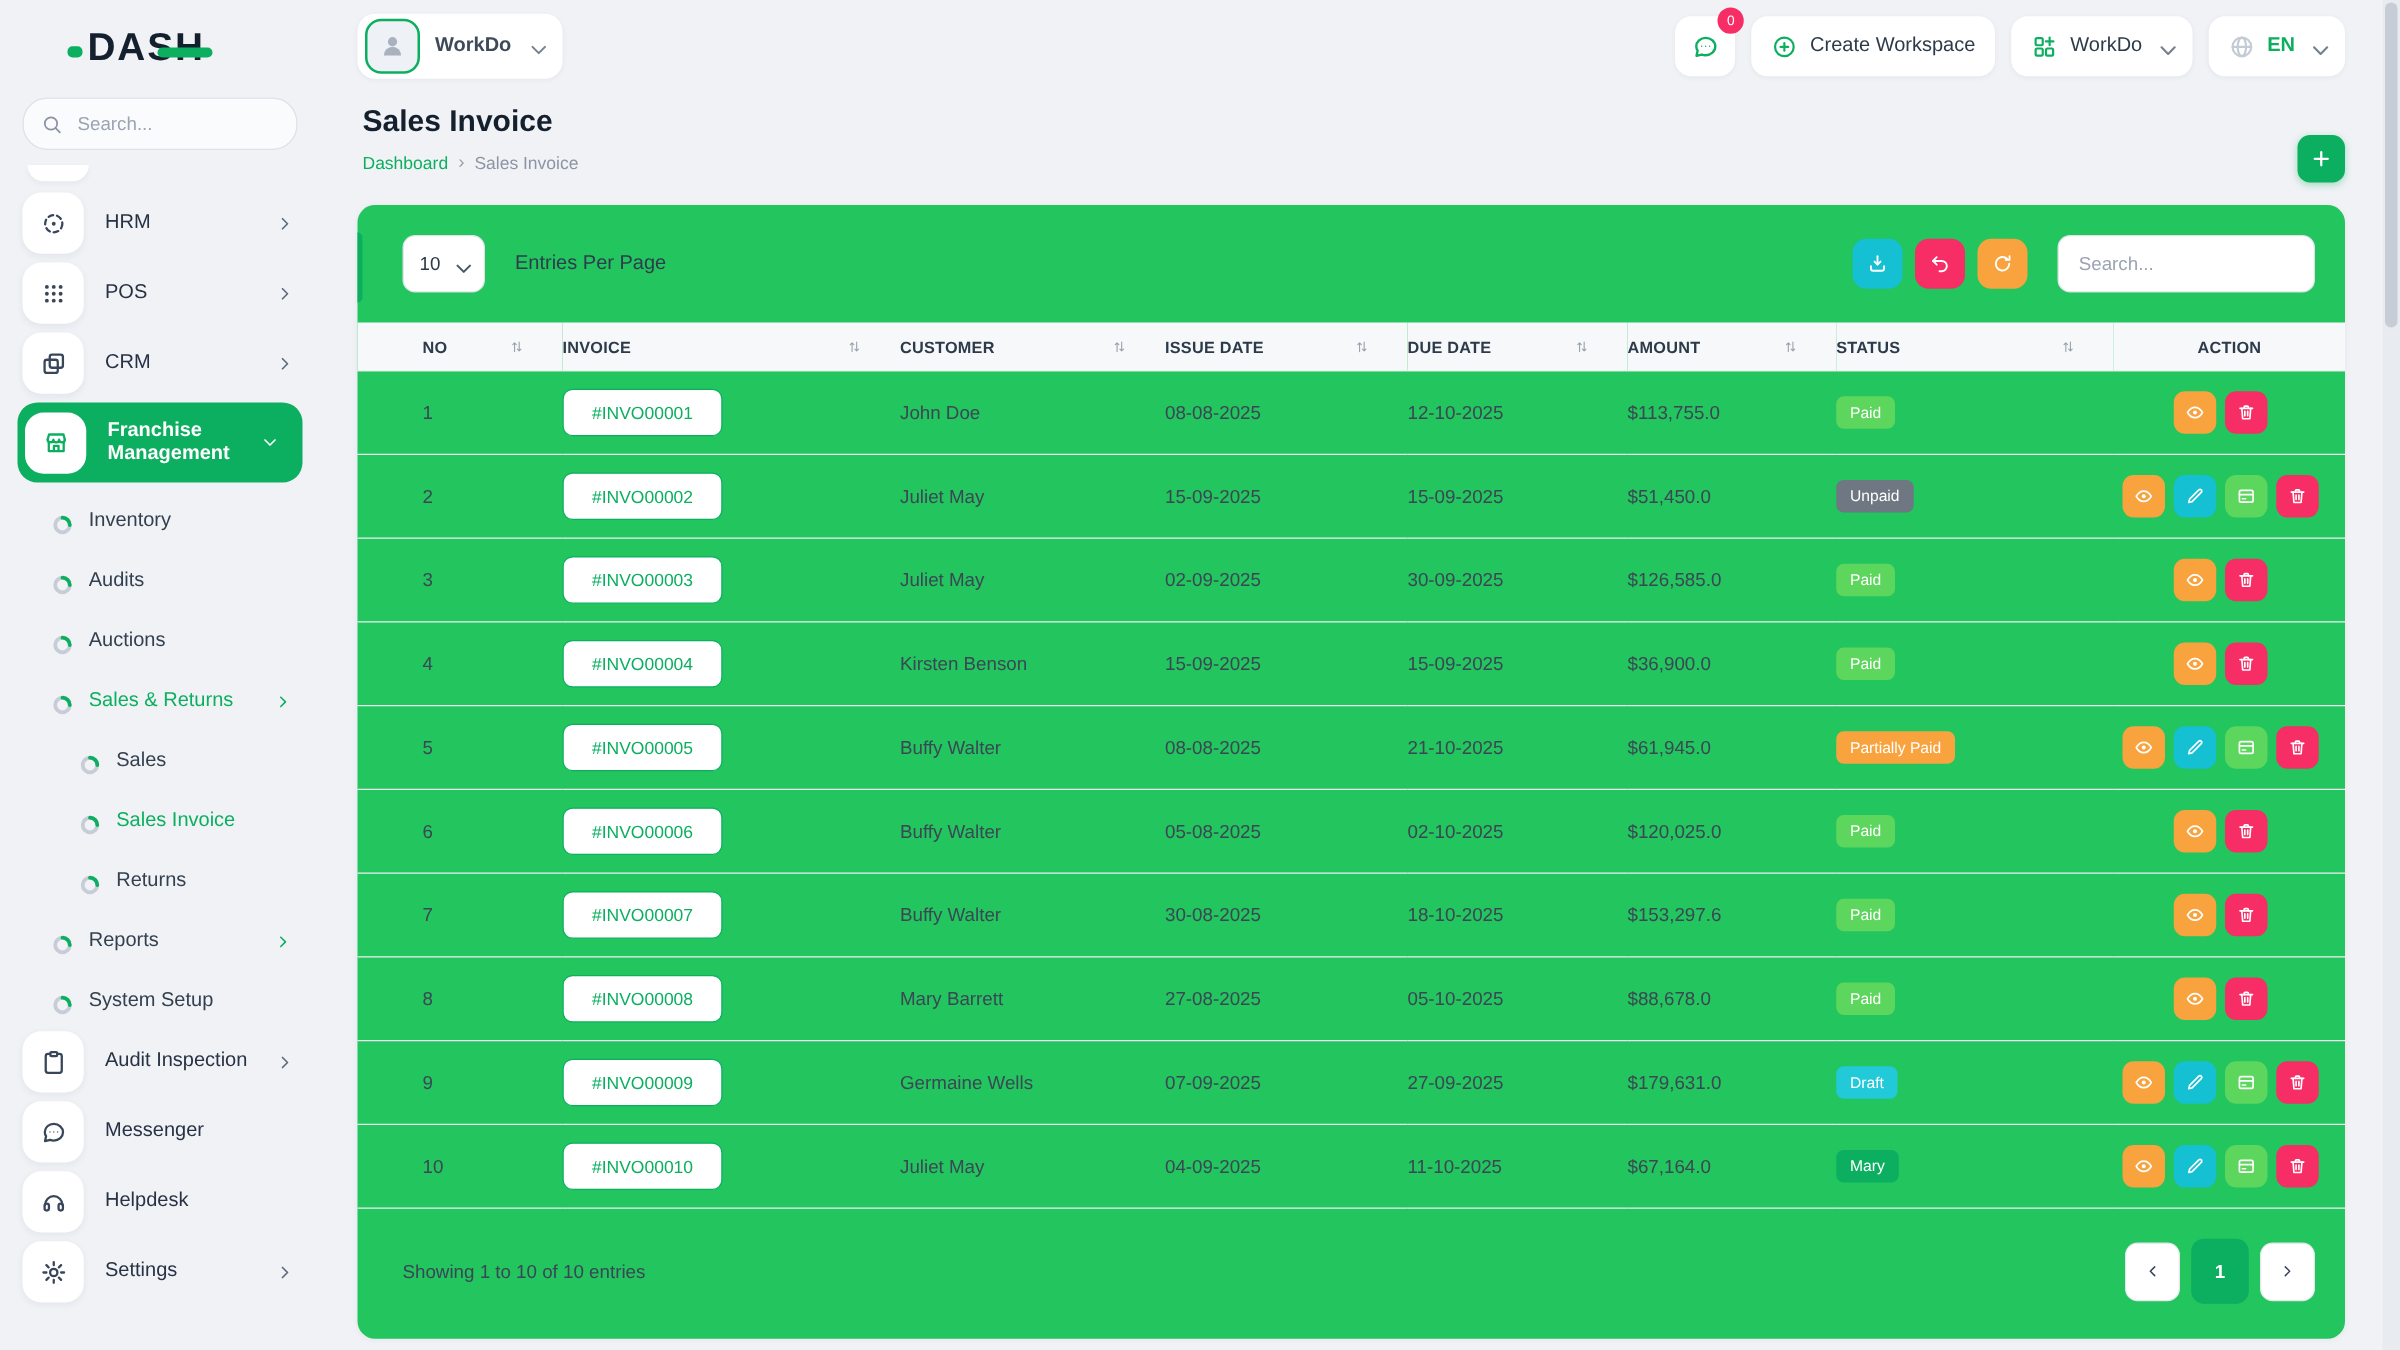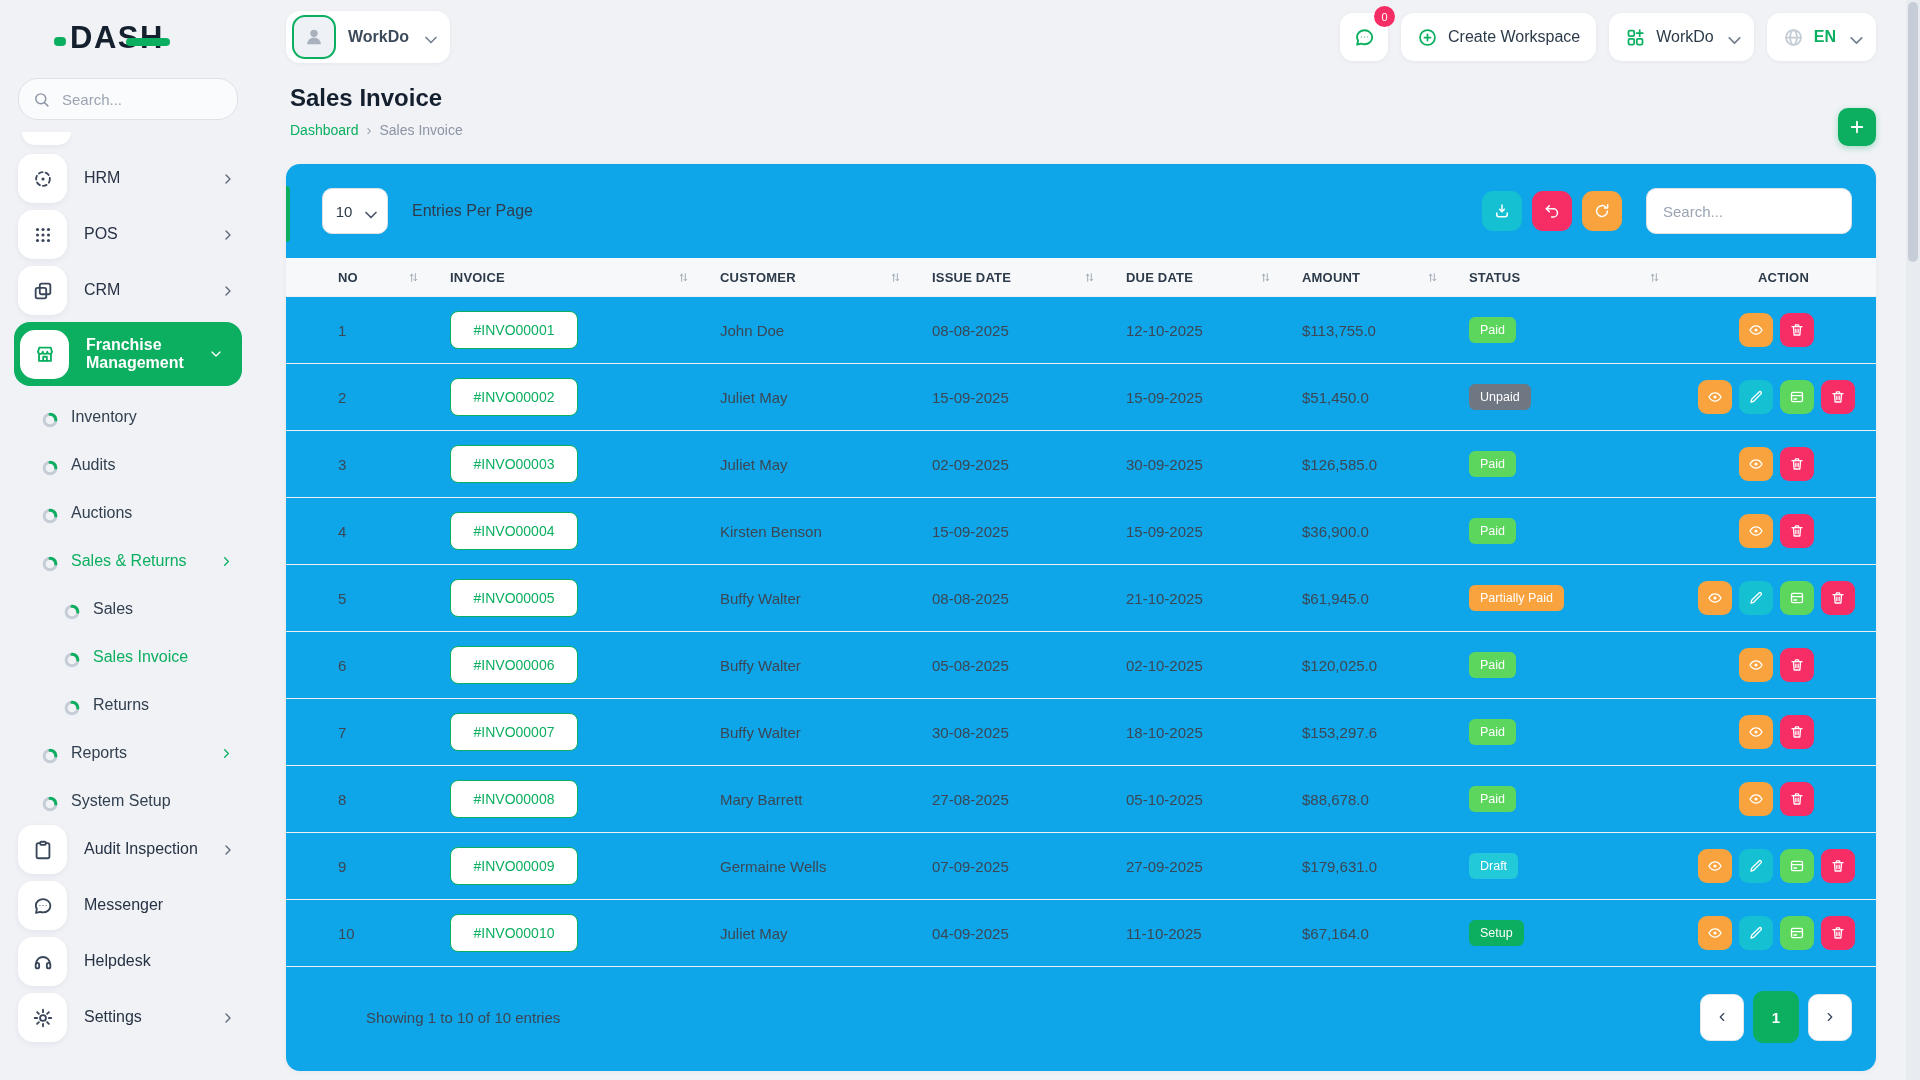--- a/index.html
+++ b/index.html
@@ -75,21 +75,21 @@
   .breadcrumb{display:flex;align-items:center;gap:8px;font-size:14px;margin-left:4px;}
   .breadcrumb a{color:#0caf60;text-decoration:none;cursor:pointer;}
   .breadcrumb .sep{color:#9aa3af;font-size:15px;}
   .breadcrumb .cur{color:#8b95a3;}
   .add-btn{margin-left:auto;margin-top:24px;width:38px;height:38px;border:none;border-radius:10px;
     background:#0caf60;color:#fff;display:flex;align-items:center;justify-content:center;cursor:pointer;
     box-shadow:0 2px 6px rgba(12,175,96,.35);}
   .add-btn .icn{width:18px;height:18px;stroke-width:2.4;}
 
   
-  .card{position:relative;background:#0ea5e9;border-radius:14px;margin-top:18px;
+  .card{position:relative;background:#22c55e;border-radius:14px;margin-top:18px;
     box-shadow:0 1px 5px rgba(20,30,50,.05);padding-bottom:24px;}
   .accent{position:absolute;left:0;top:22px;width:4px;height:56px;background:#0caf60;border-radius:0 4px 4px 0;}
   .toolbar{display:flex;align-items:center;height:94px;padding:0 24px 0 36px;}
   .entries-select{width:64px;height:44px;border:1px solid #dde2e8;border-radius:10px;background:#fff;
     display:flex;align-items:center;justify-content:center;gap:9px;font-size:15px;color:#2c3a49;cursor:pointer;}
   .entries-select .chev{width:13px;height:13px;color:#4a5668;}
   .entries-label{margin-left:24px;font-size:16px;color:#2f3c4c;}
   .toolbar .right{margin-left:auto;display:flex;align-items:center;gap:10px;}
   .tool-btn{width:40px;height:40px;border:none;border-radius:11px;color:#fff;cursor:pointer;
     display:flex;align-items:center;justify-content:center;}
@@ -120,21 +120,21 @@
   tbody tr:first-child td{border-top:1px solid #eef1f4;}
   .invoice-pill{display:inline-block;border:1px solid #0caf60;color:#0caf60;border-radius:8px;
     padding:10px 0;width:126px;text-align:center;font-size:14px;cursor:pointer;background:#fff;}
   .status{display:inline-block;color:#fff;font-size:12.5px;padding:6px 11px;border-radius:6px;white-space:nowrap;}
   .actions{display:flex;gap:7px;justify-content:center;align-items:center;padding-right:14px;}
   .act{width:34px;height:34px;border:none;border-radius:9px;color:#fff;cursor:pointer;
     display:flex;align-items:center;justify-content:center;}
   .act .icn{width:16px;height:16px;}
 
   .card-footer{display:flex;align-items:center;padding:24px 24px 4px 36px;}
-  .showing{font-size:15px;color:#3b4754;margin-left:44px;}
+  .showing{font-size:15px;color:#3b4754;}
   .pagination{margin-left:auto;display:flex;align-items:center;gap:9px;}
   .pg-btn{min-width:44px;height:47px;background:#fff;border:1px solid #e3e7ec;border-radius:10px;
     color:#33415c;display:flex;align-items:center;justify-content:center;cursor:pointer;font-size:15px;
     font-family:"Liberation Sans","DejaVu Sans",sans-serif;}
   .pg-btn .icn{width:14px;height:14px;}
   .pg-btn.active{background:#0caf60;border-color:#0caf60;color:#fff;height:52px;min-width:46px;font-weight:600;}
 
   .scrollbar-track{width:14px;flex:none;background:#e8ebf0;position:relative;}
   .scrollbar-thumb{position:absolute;top:2px;left:2px;width:10px;height:260px;border-radius:5px;background:#c7cdd6;}
 </style>
@@ -842,21 +842,21 @@
                 </div>
               </td>
             </tr>
             <tr>
               <td><span>10</span></td>
               <td><span class="invoice-pill">#INVO00010</span></td>
               <td><span>Juliet May</span></td>
               <td><span>04-09-2025</span></td>
               <td><span>11-10-2025</span></td>
               <td><span>$67,164.0</span></td>
-              <td><span class="status" style="background:#0caf60">Setup</span></td>
+              <td><span class="status" style="background:#0caf60">Mary</span></td>
               <td>
                 <div class="actions">
                   <button class="act" style="background:#f9a33f">
                     <svg viewBox="0 0 24 24" class="icn " fill="none" stroke="currentColor" stroke-width="2" stroke-linecap="round" stroke-linejoin="round">
                       <path d="M3 12s3.4-6.2 9-6.2S21 12 21 12s-3.4 6.2-9 6.2S3 12 3 12z"></path>
                       <circle cx="12" cy="12" r="2.4" fill="currentColor" stroke="none"></circle>
                     </svg>
                   </button>
                   <button class="act" style="background:#14c0d2">
                     <svg viewBox="0 0 24 24" class="icn " fill="none" stroke="currentColor" stroke-width="2" stroke-linecap="round" stroke-linejoin="round">

